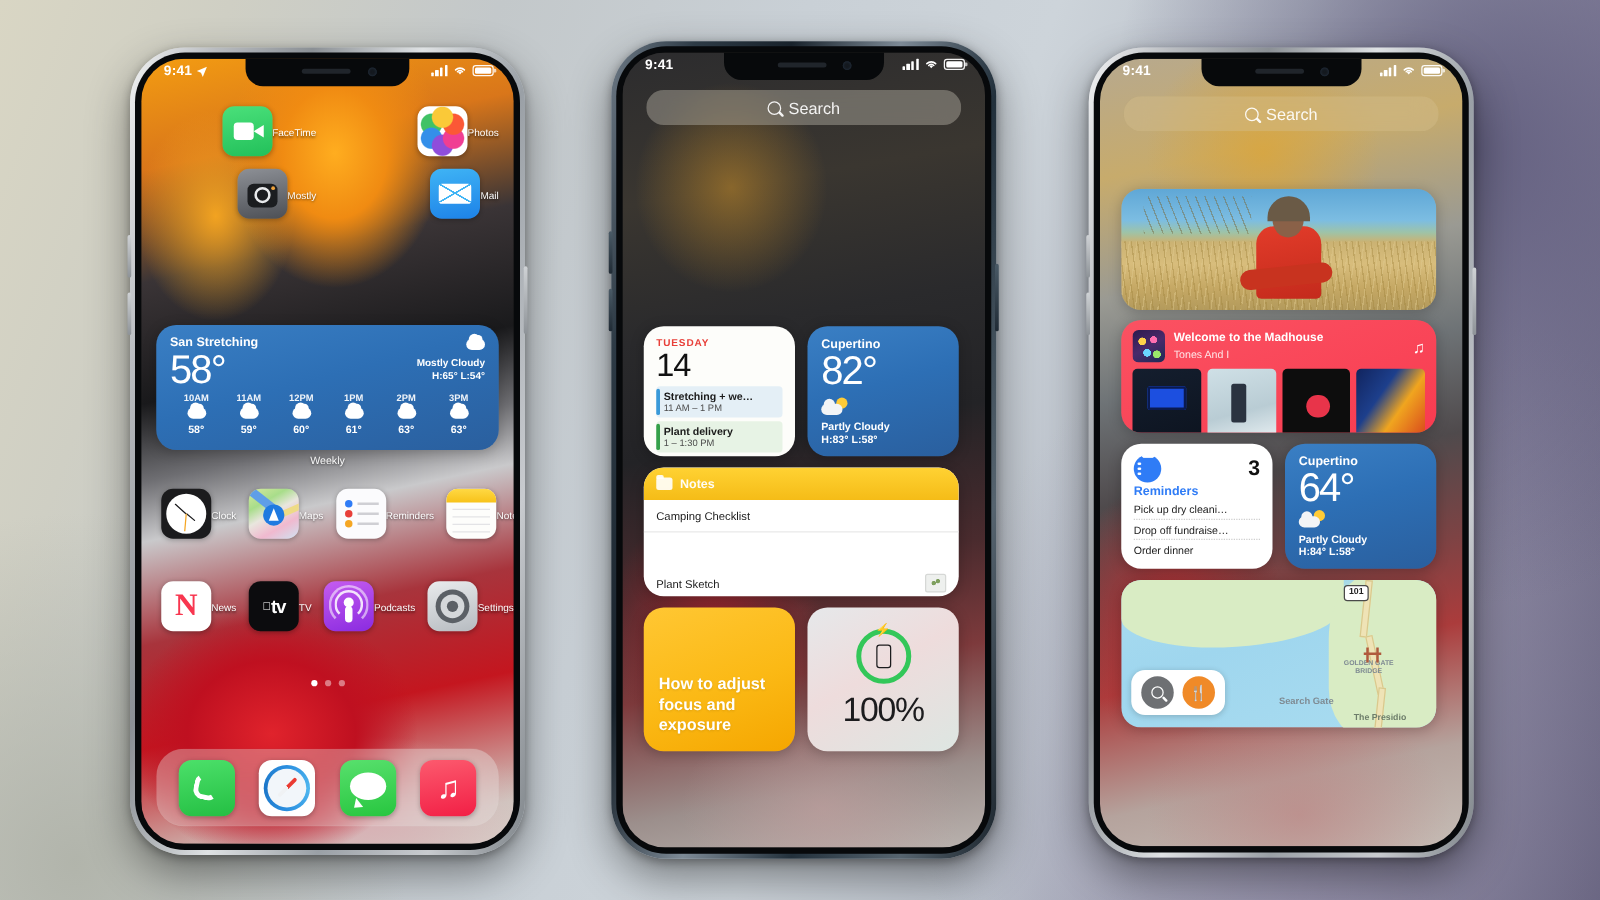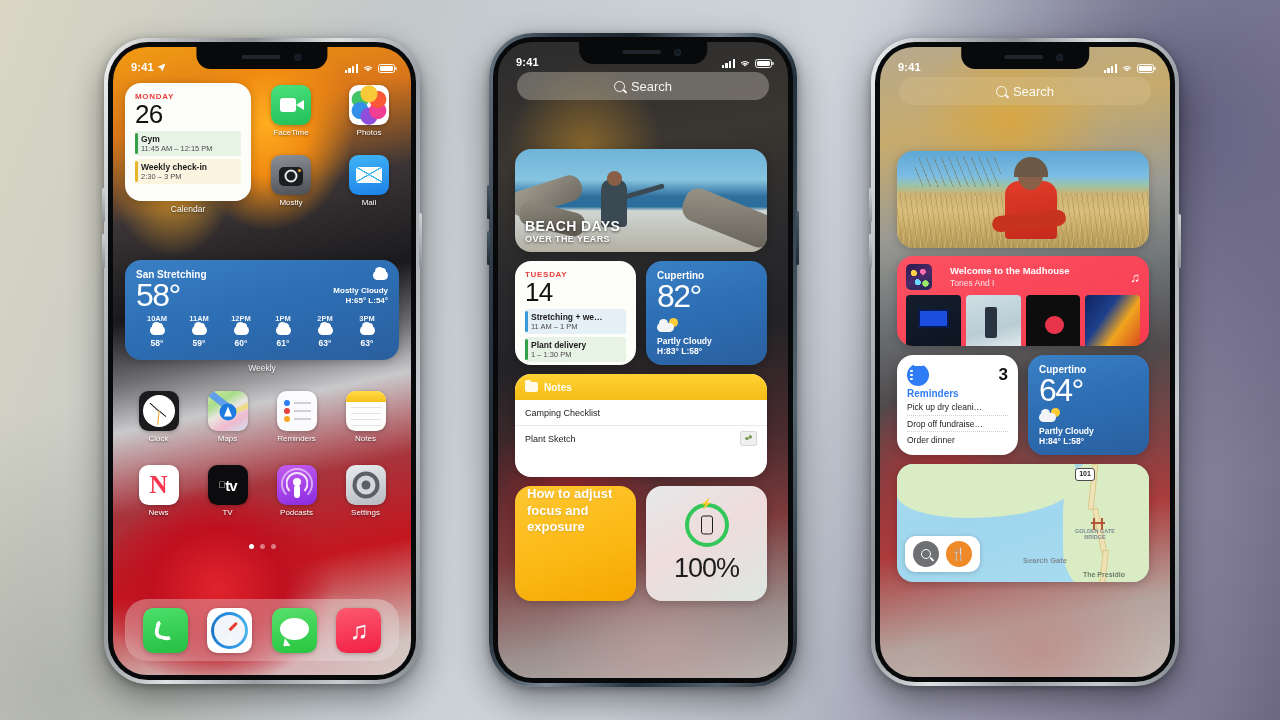--- a/index.html
+++ b/index.html
@@ -45,21 +45,21 @@
     border-radius:50%; background:#14191f;
     box-shadow:inset 0 0 2px #2b3a4d;
   }
   
   .btn-side { position:absolute; border-radius:2px; background:linear-gradient(180deg,#cfd2d5,#8e9398); }
   .btn-side.dk { background:linear-gradient(180deg,#4a5a66,#202b35); }
 
   
   .statusbar {
     position:absolute; top:0; left:0; right:0; height:26px; z-index:35;
-    display:flex; align-items:flex-end; justify-content:space-between;
+    display:flex; align-items:flex-start; justify-content:space-between;
     padding:4px 16px 0 18px; color:#fff;
     font-size:11px; font-weight:bold; letter-spacing:0.2px;
   }
   .sb-left { display:flex; align-items:center; gap:3px; }
   .sb-right { display:flex; align-items:center; gap:4px; }
   .ic-signal { display:flex; align-items:flex-end; gap:1.2px; height:9px; }
   .ic-signal i { width:2.4px; background:#fff; border-radius:0.5px; display:block; }
   .ic-signal i:nth-child(1){height:3px}
   .ic-signal i:nth-child(2){height:5px}
   .ic-signal i:nth-child(3){height:7px}
@@ -142,21 +142,21 @@
   .cloud { width:15px; height:9px; background:#fff; border-radius:5px; position:relative; margin:3px auto; }
   .cloud::before { content:''; position:absolute; width:9px; height:9px; background:#fff; border-radius:50%; top:-4px; left:2px; }
   .cloud::after { content:''; position:absolute; width:7px; height:7px; background:#fff; border-radius:50%; top:-3px; right:2px; }
   .cloudsun { position:relative; width:22px; height:15px; }
   .cloudsun .sun { position:absolute; width:9px; height:9px; border-radius:50%; background:#ffcb36; right:1px; top:0px; }
   .cloudsun .cl { position:absolute; width:17px; height:9px; background:#f2f4f6; border-radius:5px; bottom:1px; left:0; }
   .cloudsun .cl::before { content:''; position:absolute; width:9px; height:9px; background:#f2f4f6; border-radius:50%; top:-4px; left:2px; }
 
   
   .appgrid { display:grid; grid-template-columns:repeat(4,1fr); }
-  .app { display:flex; flex-direction:column; align-items:center; }
+  .app { display:flex; align-items:center;justify-content:flex-end; }
   .app .ico { width:40px; height:40px; border-radius:9.5px; box-shadow:0 1px 4px rgba(0,0,0,0.28); position:relative; overflow:hidden; }
   .app .nm { font-size:8px; color:#fff; margin-top:3px; text-shadow:0 1px 2px rgba(0,0,0,0.6); }
 
   
   .dock { border-radius:22px; background:rgba(235,232,230,0.35); backdrop-filter:blur(14px); display:flex; align-items:center; justify-content:space-around; }
   .dots { display:flex; gap:6px; justify-content:center; align-items:center; }
   .dots i { width:5px; height:5px; border-radius:50%; background:rgba(255,255,255,0.45); display:block; }
   .dots i.on { background:#fff; }
 
   
@@ -164,36 +164,36 @@
   .photo-cap { position:absolute; left:10px; bottom:8px; color:#fff; text-shadow:0 1px 3px rgba(0,0,0,0.7); }
   .photo-cap .big { font-size:14px; font-weight:bold; letter-spacing:0.4px; font-stretch:condensed; }
   .photo-cap .sm { font-size:9px; font-weight:bold; letter-spacing:0.4px; }
 
   
   .w-notes { background:#fff; }
   .notes-hd { background:linear-gradient(180deg,#ffd233,#f5bc17); display:flex; align-items:center; gap:6px; padding:0 10px; color:rgba(255,255,255,0.95); font-size:10px; font-weight:bold; }
   .folder { width:13px; height:10px; background:rgba(255,255,255,0.9); border-radius:2px; position:relative; }
   .folder::before { content:''; position:absolute; top:-2.5px; left:0; width:6px; height:3px; background:rgba(255,255,255,0.9); border-radius:1.5px 1.5px 0 0; }
   .note-row { border-bottom:1px solid #e9e9e9; display:flex; align-items:center; justify-content:space-between; padding:0 10px; font-size:9px; color:#1b1b1b; }
-  .note-row:last-child { border-bottom:none; }
-
-  
-  .w-tips { background:linear-gradient(160deg,#ffc733 0%,#fbb915 55%,#f5a600 100%); display:flex; }
+  .note-row:last-child { border-bottom:none;margin-top:28px; }
+
+  
+  .w-tips { background:linear-gradient(160deg,#ffc733 0%,#fbb915 55%,#f5a600 100%); display:flex; align-items:flex-end; }
   .tips-txt { color:#fff; font-size:13px; font-weight:bold; line-height:1.28; padding:0 0 12px 12px; text-shadow:0 1px 2px rgba(0,0,0,0.12); }
 
   
   .w-batt { background:linear-gradient(150deg,#e6e8ea 0%,#eedcdc 45%,#dde6e2 100%); display:flex; flex-direction:column; align-items:center; justify-content:center; }
   .ring { width:44px; height:44px; border-radius:50%; border:4.5px solid #33c759; position:relative; }
   .ring .ph { position:absolute; top:50%; left:50%; transform:translate(-50%,-50%); width:12px; height:19px; border:1.6px solid #1c1c1e; border-radius:2.6px; }
   .bolt { position:absolute; top:-9px; left:50%; transform:translateX(-50%); color:#33c759; font-size:10px; }
   .batt-pct { font-size:27px; color:#1c1c1e; font-weight:400; letter-spacing:-1px; margin-top:6px; }
 
   
   .w-music { background:linear-gradient(160deg,#fb5262 0%,#f83b50 100%); }
-  .mu-top { display:flex; align-items:center; gap:18px; padding:8px 9px 5px; }
+  .mu-top { display:flex; align-items:center; gap:7px; padding:8px 9px 5px; }
   .mu-art { width:26px; height:26px; border-radius:5px; overflow:hidden; flex:none;
     background:
       radial-gradient(circle at 30% 35%, #ffd24a 0 12%, rgba(255,210,74,0) 13%),
       radial-gradient(circle at 65% 30%, #ff6fb0 0 11%, rgba(255,111,176,0) 12%),
       radial-gradient(circle at 45% 70%, #6ad6ff 0 13%, rgba(106,214,255,0) 14%),
       radial-gradient(circle at 75% 75%, #9be86a 0 11%, rgba(155,232,106,0) 12%),
       linear-gradient(150deg,#2b1a4d,#4a2a6b 50%,#1c2b55); }
   .mu-title { color:#fff; font-size:9.5px; font-weight:bold; line-height:1.3; }
   .mu-sub { color:rgba(255,255,255,0.85); font-size:8.5px; line-height:1.3; }
   .mu-note { color:#fff; font-size:13px; margin-left:auto; }
@@ -281,35 +281,20 @@
         </svg>
         <span class="ic-batt">
             <span></span>
           </span>
       </div>
     </div>
 
     <div class="screen-inner">
 
       <div style="position:absolute; left:12px; top:36px; width:274px; display:flex; gap:10px;">
-        <div style="width:126px;">
-          <div class="widget w-cal" style="height:118px; padding:9px 10px;">
-            <div class="cal-dow">MONDAY</div>
-            <div class="cal-num">26</div>
-            <div class="cal-ev ev-green">
-              <div class="t">Gym</div>
-              <div class="s">11:45 AM – 12:15 PM</div>
-            </div>
-            <div class="cal-ev ev-yellow">
-              <div class="t">Weekly check-in</div>
-              <div class="s">2:30 – 3 PM</div>
-            </div>
-          </div>
-          <div class="widget-label">Calendar</div>
-        </div>
 
         <div style="flex:1; display:grid; grid-template-columns:repeat(2,1fr); gap:10px 18px; padding-top:2px;">
           <div class="app">
             <div class="ico" style="background:linear-gradient(170deg,#4ae07a,#22c05a);">
               <div style="position:absolute; left:9px; top:13px; width:16px; height:14px; background:#fff; border-radius:3px;"></div>
               <div style="position:absolute; left:25px; top:15px; width:0; height:0; border-top:5px solid transparent; border-bottom:5px solid transparent; border-right:8px solid #fff;"></div>
             </div>
             <div class="nm">FaceTime</div>
           </div>
           <div class="app">
@@ -536,33 +521,20 @@
       </div>
     </div>
 
     <div class="screen-inner">
 
       <div class="searchpill" style="width:252px; margin-top:30px;">
         <span class="mag"></span>
         <span>Search</span>
       </div>
 
-      <div class="widget w-photo" style="position:absolute; left:17px; top:107px; width:252px; height:103px;">
-        <div class="scene-beach"></div>
-        <div style="position:absolute; left:-6px; top:34px; width:74px; height:26px; background:linear-gradient(155deg,#a39d92,#6e6a5f); border-radius:12px; transform:rotate(-18deg);"></div>
-        <div style="position:absolute; left:4px; top:58px; width:66px; height:24px; background:linear-gradient(155deg,#908a7f,#5d594f); border-radius:10px; transform:rotate(14deg);"></div>
-        <div style="position:absolute; right:-10px; top:52px; width:96px; height:34px; background:linear-gradient(160deg,#9a9488,#66625a); border-radius:14px; transform:rotate(22deg);"></div>
-        <div style="position:absolute; left:86px; top:30px; width:26px; height:48px; background:#3b4a52; border-radius:10px 10px 4px 4px;"></div>
-        <div style="position:absolute; left:92px; top:22px; width:15px; height:15px; border-radius:50%; background:#8a5f48;"></div>
-        <div style="position:absolute; left:108px; top:40px; width:42px; height:5px; background:#3b4a52; border-radius:3px; transform:rotate(-16deg);"></div>
-        <div class="photo-cap">
-          <div class="big">BEACH DAYS</div>
-          <div class="sm">OVER THE YEARS</div>
-        </div>
-      </div>
 
       <div style="position:absolute; left:17px; top:219px; width:252px; display:flex; gap:10px;">
         <div class="widget w-cal" style="width:121px; height:104px; padding:9px 10px;">
           <div class="cal-dow">TUESDAY</div>
           <div class="cal-num">14</div>
           <div class="cal-ev ev-blue">
             <div class="t">Stretching + we…</div>
             <div class="s">11 AM – 1 PM</div>
           </div>
           <div class="cal-ev ev-green">

